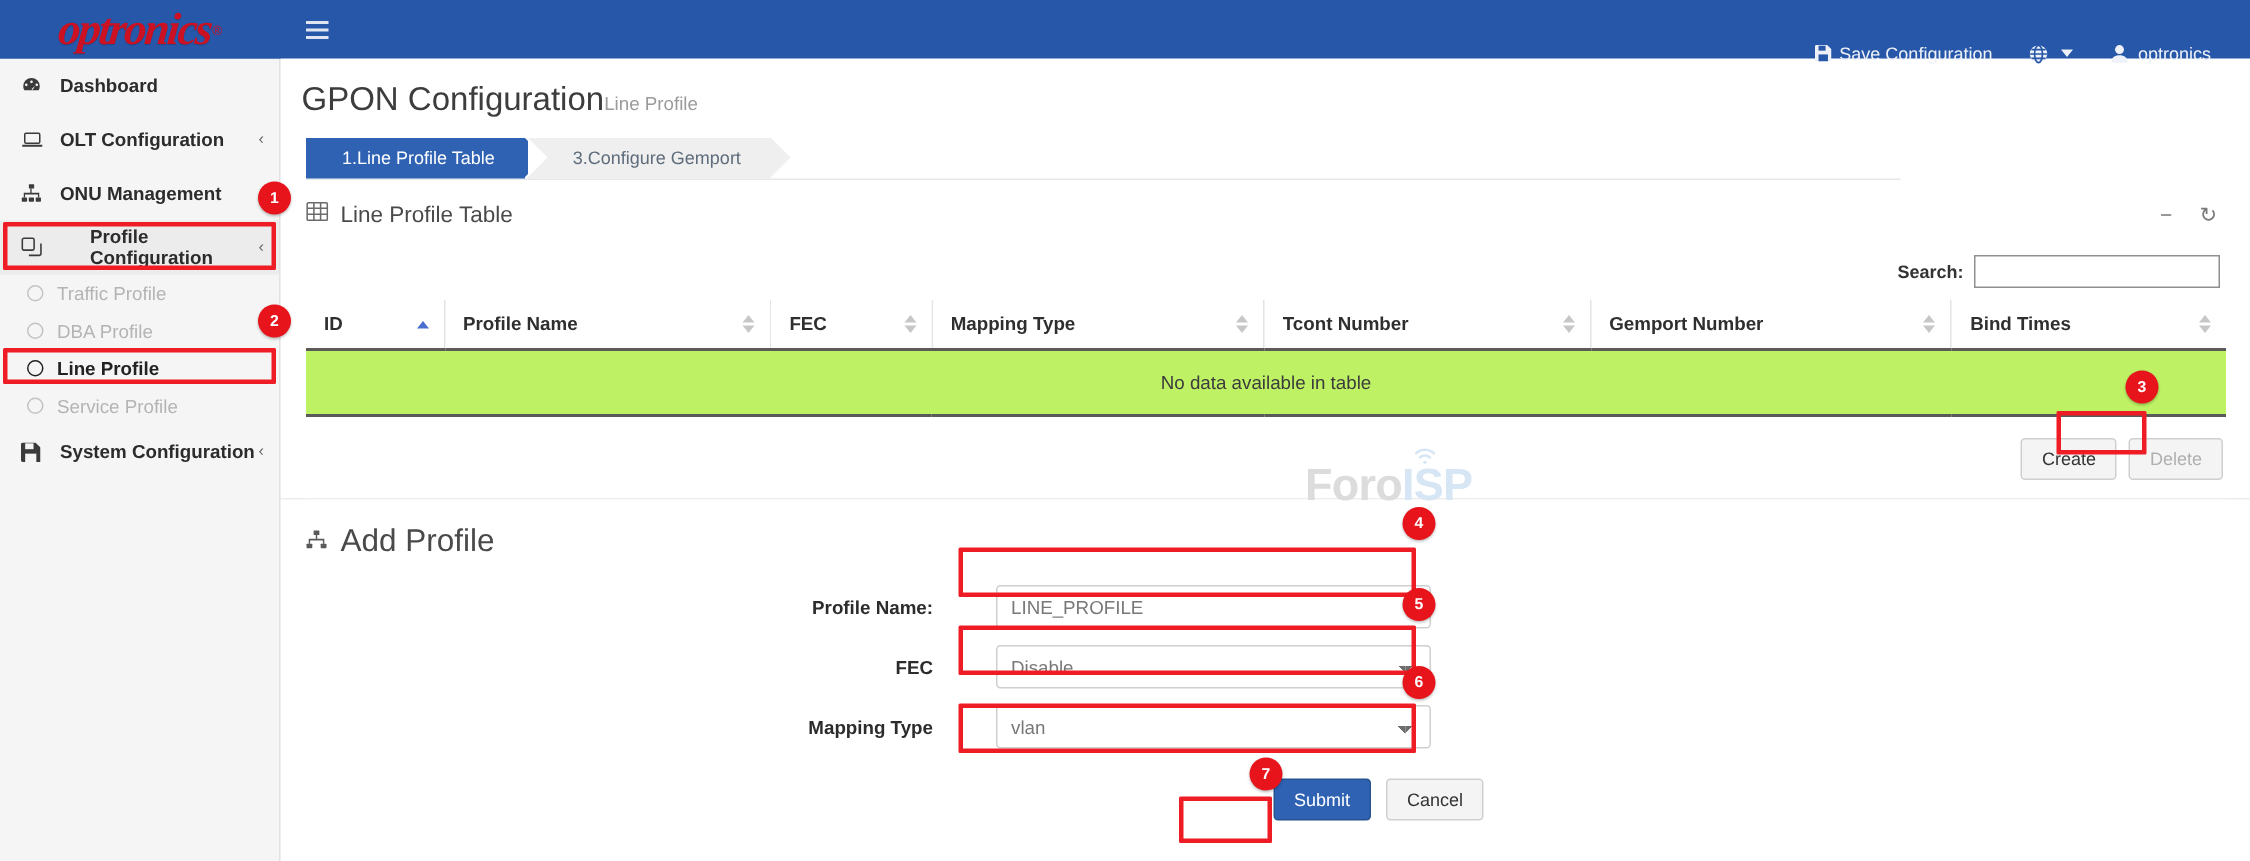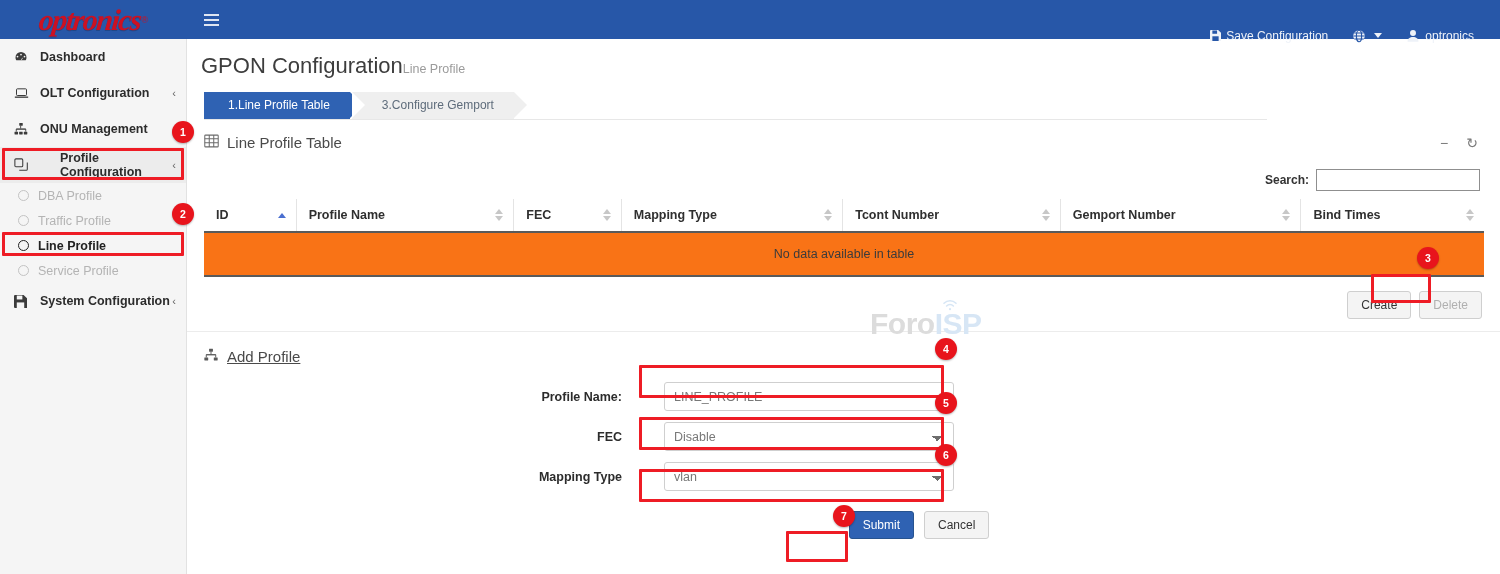--- a/index.html
+++ b/index.html
@@ -206,21 +206,21 @@
     border-left: 4px solid transparent;
     border-right: 4px solid transparent;
   }
   .sort-ico i.up { border-bottom: 5px solid #9a9a9a; }
   .sort-ico i.dn { border-top: 5px solid #9a9a9a; }
   .sort-ico.asc { opacity: 1; }
   .sort-ico.asc i.up { border-bottom-color: #4a6fd0; }
   table.dt td.empty {
     text-align: center; font-size: 12.5px; color: #3b3b3b;
     padding: 14px 0; border-bottom: 2px solid #5a5a5a;
-    background: #f97316;
+    background: #bef264;
   }
 
   .table-actions {
     display: flex; justify-content: flex-end; align-items: center;
     gap: 8px; padding: 14px 2px 12px 0;
     position: relative;
   }
   .btn {
     font-size: 12px; font-family: "Liberation Sans", sans-serif;
     padding: 5px 13px; border-radius: 3px;
@@ -230,21 +230,21 @@
   .btn.disabled { color: #b0b0b0; background: #f4f4f4; cursor: default; }
   .btn.primary {
     background: #2f62b3; border-color: #27538f; color: #fff;
   }
 
   .section-divider { border-top: 1px solid #ececec; }
 
   .form-head {
     display: flex; align-items: center; gap: 9px;
     padding: 16px 0 6px 0;
-    font-size: 15px; color: #4a4a4a; text-decoration: underline;
+    font-size: 21px; color: #4a4a4a;
   }
 
   .form-row {
     display: flex; align-items: center;
     margin: 11px 0; position: relative;
   }
   .form-label {
     width: 430px; text-align: right; padding-right: 12px;
     font-size: 12.5px; font-weight: bold; color: #2c2c2c;
   }
@@ -391,25 +391,25 @@
         <rect x="1" y="1" width="9" height="9" rx="1.2"></rect>
         <path d="M6 14h8a1.2 1.2 0 0 0 1.2-1.2V5"></path>
       </svg>
     </span>
     <span class="si-label">Profile Configuration</span>
     <span class="si-arrow">‹</span>
   </div>
 
   <div class="sub-item">
     <span class="dot"></span>
-    <span>DBA Profile</span>
+    <span>Traffic Profile</span>
   </div>
   <div class="sub-item">
     <span class="dot"></span>
-    <span>Traffic Profile</span>
+    <span>DBA Profile</span>
   </div>
   <div class="sub-item active">
     <span class="dot"></span>
     <span>Line Profile</span>
   </div>
   <div class="sub-item">
     <span class="dot"></span>
     <span>Service Profile</span>
   </div>
 

